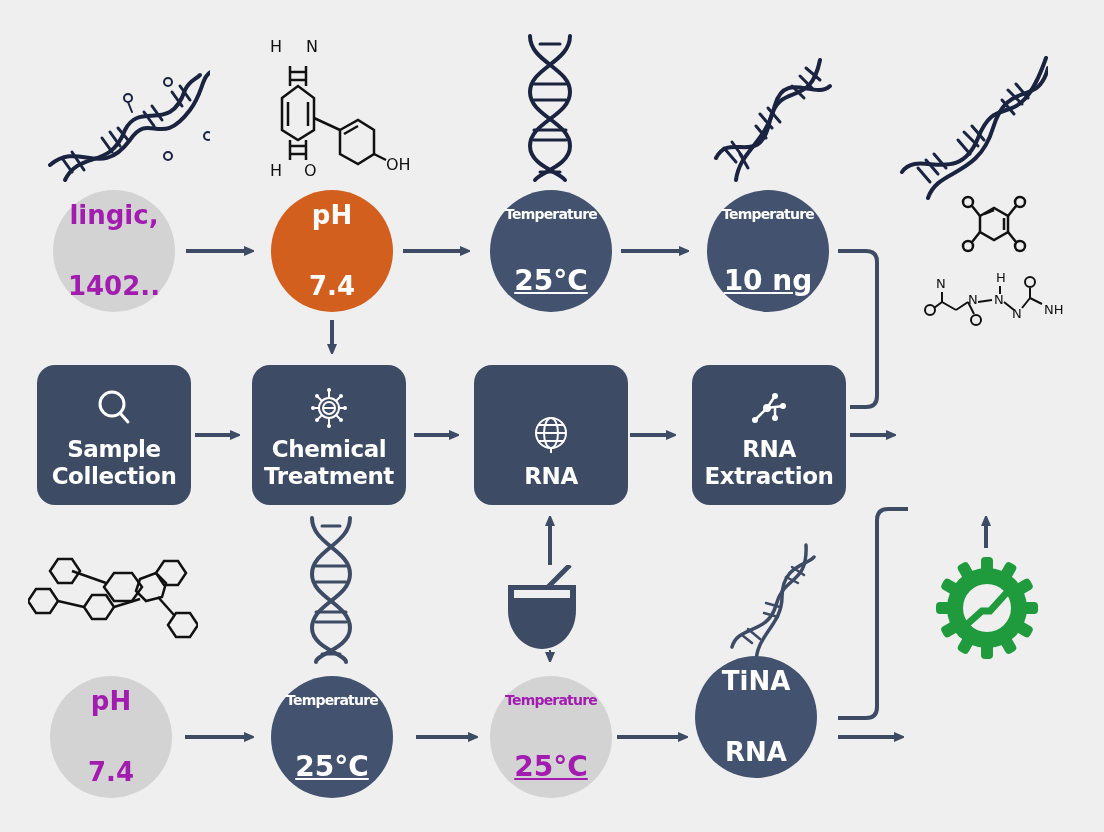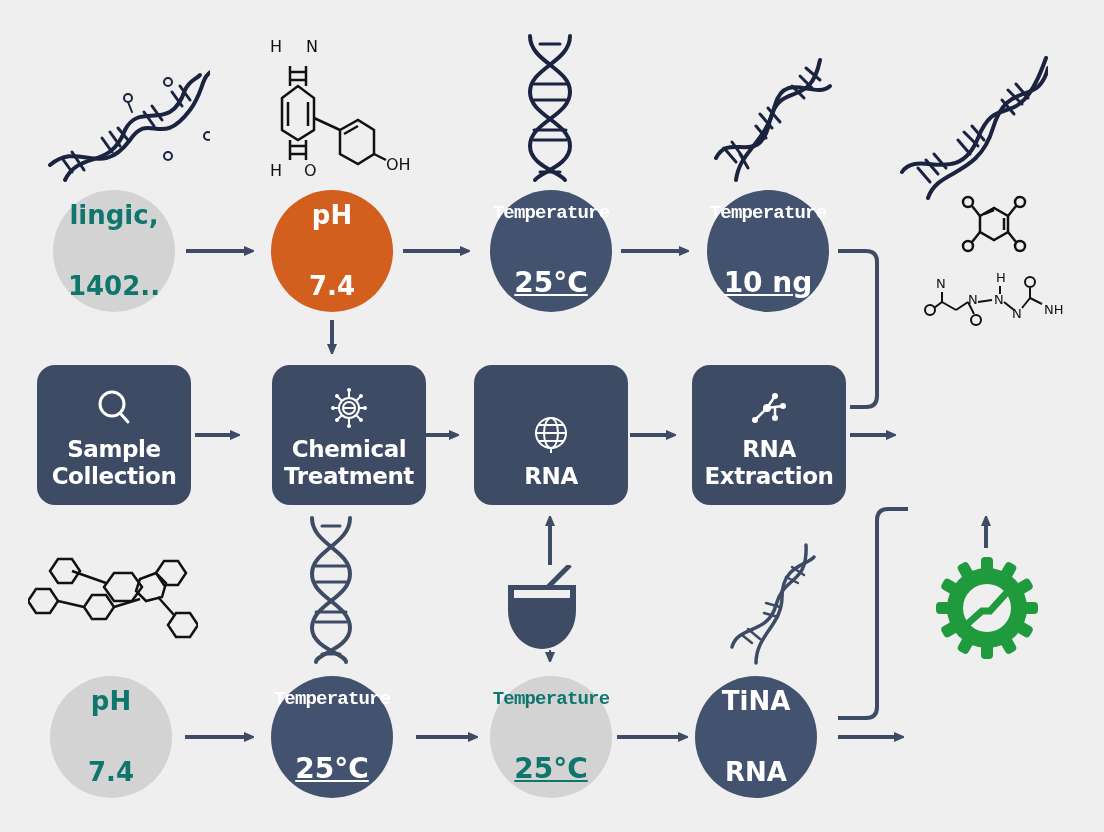--- a/index.html
+++ b/index.html
@@ -7,23 +7,23 @@
   body { background: #efeff0; font-family: "DejaVu Sans", sans-serif; position: relative; }
   #canvas { position: absolute; left: 0; top: 0; width: 1104px; height: 832px; }
   .abs { position: absolute; }
   .circle {
     position: absolute; width: 122px; height: 122px; border-radius: 50%;
     display: flex; flex-direction: column; align-items: center; justify-content: center;
     text-align: center; font-weight: bold; line-height: 1.05;
   }
   .circle .l1 { font-size: 26px; }
   .circle .l2 { font-size: 26px; margin-top: 44px; }
-  .circle.small-top .l1 { font-size: 19px; letter-spacing: -0.8px; font-family: Liberation Mono, monospace; }
+  .circle.small-top .l1 { font-size: 14px; letter-spacing: -0.8px; }
   .circle.small-top .l2 { font-size: 28px; text-decoration: underline; }
-  .c-gray { background: #d3d3d4; color: #0f766e; }
+  .c-gray { background: #d3d3d4; color: #a21caf; }
   .c-orange { background: #d35f1e; color: #fff; }
   .c-navy { background: #43536f; color: #fff; }
   .box {
     position: absolute; width: 154px; height: 140px; border-radius: 18px;
     background: #3d4b65; color: #fff; display: flex; flex-direction: column;
     align-items: center; justify-content: flex-end; padding-bottom: 16px; text-align: center;
   }
   .box .icon { width: 44px; height: 44px; margin-bottom: 6px; }
   .box .t { font-size: 23px; font-weight: bold; line-height: 1.15; letter-spacing: -0.4px; white-space: nowrap; }
   svg.overlay { position: absolute; left: 0; top: 0; pointer-events: none; }
@@ -231,21 +231,21 @@
   </div>
 
   <div class="box" style="left:37px;top:365px">
     <svg class="icon" viewBox="0 0 44 44">
       <circle cx="20" cy="18" r="12" stroke="#fff" stroke-width="3" fill="none"></circle>
       <line x1="28" y1="27" x2="36" y2="36" stroke="#fff" stroke-width="3" stroke-linecap="round"></line>
     </svg>
     <span class="t">Sample</span>
     <span class="t">Collection</span>
   </div>
-  <div class="box" style="left:272px;top:365px">
+  <div class="box" style="left:252px;top:365px">
     <svg class="icon" viewBox="0 0 44 44">
       <g stroke="#fff" stroke-width="2" fill="none">
         <circle cx="22" cy="22" r="10"></circle>
           <circle cx="22" cy="22" r="6"></circle>
           <line x1="16" y1="22" x2="28" y2="22"></line>
         <line x1="22" y1="4" x2="22" y2="12"></line>
           <line x1="22" y1="32" x2="22" y2="40"></line>
         <line x1="6" y1="22" x2="12" y2="22"></line>
           <line x1="32" y1="22" x2="38" y2="22"></line>
         <line x1="10" y1="10" x2="15" y2="15"></line>
@@ -379,18 +379,18 @@
     <span class="l2">7.4</span>
   </div>
   <div class="circle c-navy small-top" style="left:271px;top:676px">
     <span class="l1">Temperature</span>
     <span class="l2">25°C</span>
   </div>
   <div class="circle c-gray small-top" style="left:490px;top:676px">
     <span class="l1">Temperature</span>
     <span class="l2">25°C</span>
   </div>
-  <div class="circle c-navy" style="left:695px;top:676px">
+  <div class="circle c-navy" style="left:695px;top:656px">
     <span class="l1">TiNA</span>
     <span class="l2">RNA</span>
   </div>
 
 </div>
 
 </body></html>

